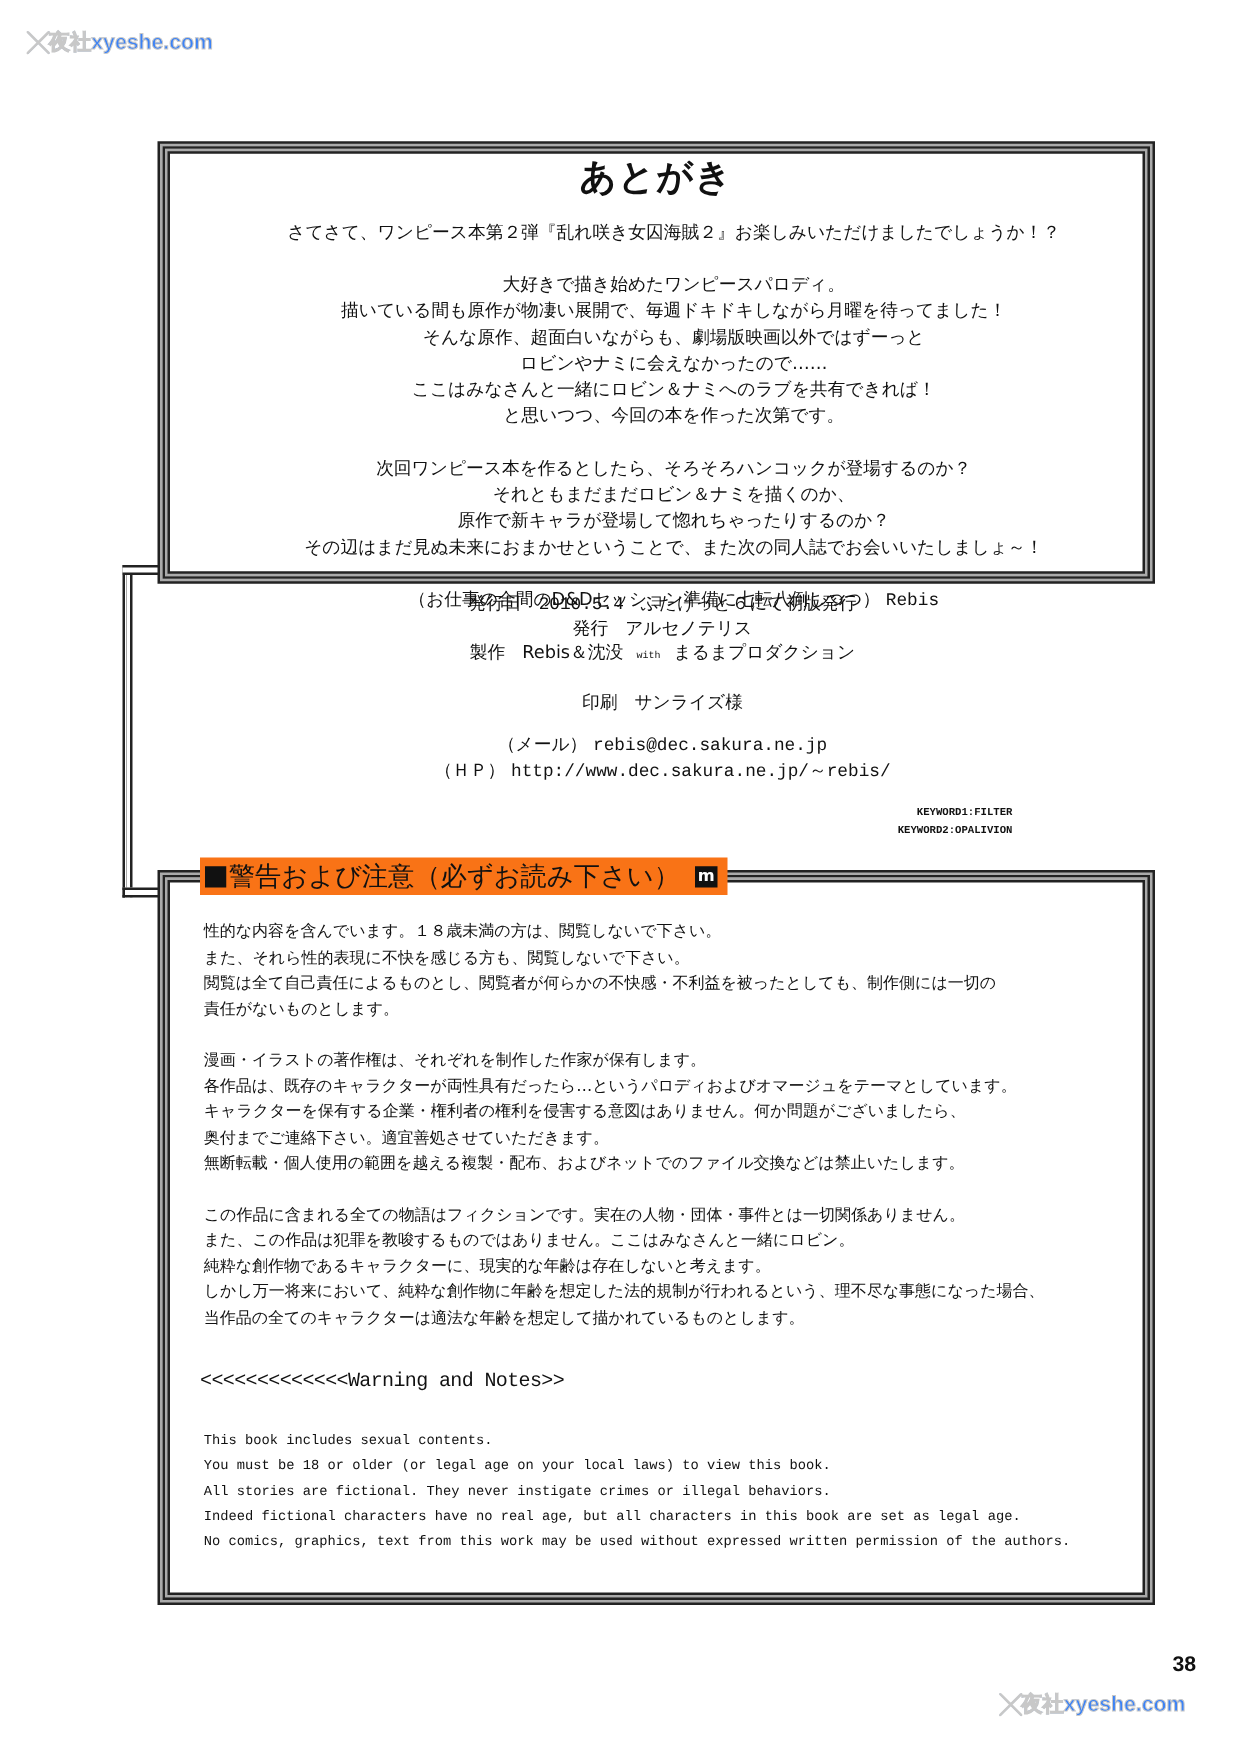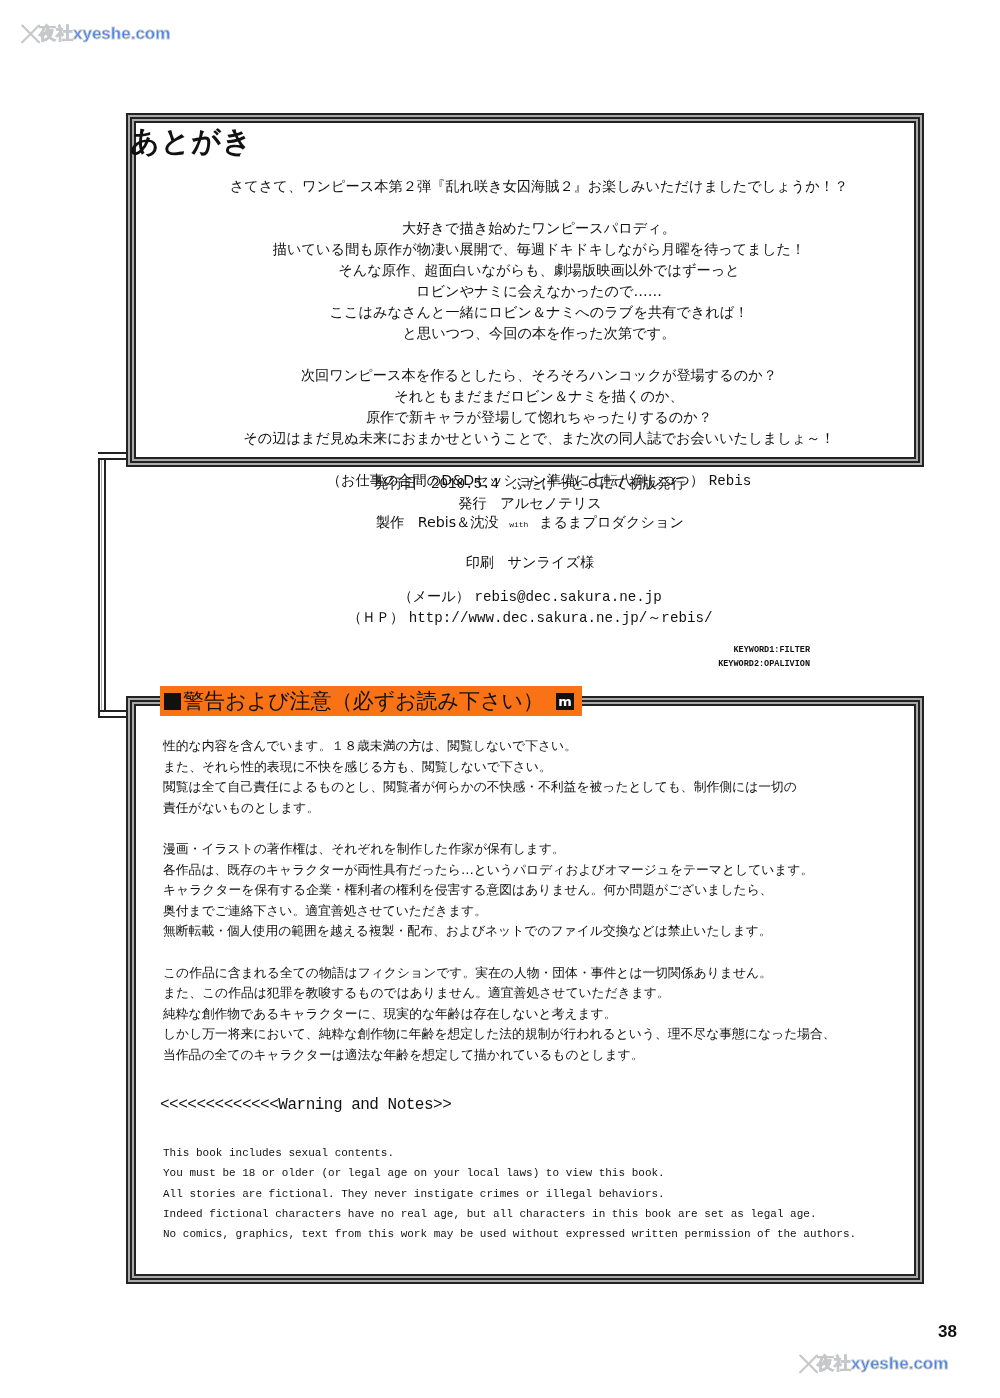--- a/index.html
+++ b/index.html
@@ -21,21 +21,21 @@
   
   .conn { position: absolute; background: #fff; box-sizing: border-box; }
   .conn-v { left: 98px; top: 452px; width: 8px; height: 266px;
             border-left: 2px solid #222; border-right: 2px solid #222; border-top: 2px solid #222;
             background: linear-gradient(to right, #fff 0, #fff 1px, #aaa 1px, #aaa 2px, #fff 2px); }
   .conn-h1 { left: 98px; top: 452px; width: 36px; height: 8px;
              border-top: 2px solid #222; border-bottom: 2px solid #222; }
   .conn-h2 { left: 98px; top: 710px; width: 36px; height: 8px;
              border-top: 2px solid #222; border-bottom: 2px solid #222; border-left: 2px solid #222; }
 
-  .afterword-title { position: absolute; top: 122px; left: 130px; width: 790px; text-align: left;
+  .afterword-title { position: absolute; top: 122px; left: 130px; width: 790px; text-align: center;
                      font-size: 29px; font-weight: bold; letter-spacing: 1px; }
   .afterword-body { position: absolute; top: 176px; left: 130px; width: 818px; text-align: center;
                     font-size: 14.2px; line-height: 21px; }
   .afterword-body p { margin: 0; }
   .afterword-body .gap { height: 21px; }
   .mono { font-family: "Liberation Mono", monospace; }
 
   .colophon { position: absolute; top: 474px; left: 250px; width: 560px; text-align: center;
               font-size: 14.2px; line-height: 19px; }
   .colophon p { margin: 0; }
@@ -150,21 +150,21 @@
   <p>閲覧は全て自己責任によるものとし、閲覧者が何らかの不快感・不利益を被ったとしても、制作側には一切の</p>
   <p>責任がないものとします。</p>
   <div class="gap"></div>
   <p>漫画・イラストの著作権は、それぞれを制作した作家が保有します。</p>
   <p>各作品は、既存のキャラクターが両性具有だったら…というパロディおよびオマージュをテーマとしています。</p>
   <p>キャラクターを保有する企業・権利者の権利を侵害する意図はありません。何か問題がございましたら、</p>
   <p>奥付までご連絡下さい。適宜善処させていただきます。</p>
   <p>無断転載・個人使用の範囲を越える複製・配布、およびネットでのファイル交換などは禁止いたします。</p>
   <div class="gap"></div>
   <p>この作品に含まれる全ての物語はフィクションです。実在の人物・団体・事件とは一切関係ありません。</p>
-  <p>また、この作品は犯罪を教唆するものではありません。適宜善処させていただきます。</p>
+  <p>また、この作品は犯罪を教唆するものではありません。ここはみなさんと一緒にロビン。</p>
   <p>純粋な創作物であるキャラクターに、現実的な年齢は存在しないと考えます。</p>
   <p>しかし万一将来において、純粋な創作物に年齢を想定した法的規制が行われるという、理不尽な事態になった場合、</p>
   <p>当作品の全てのキャラクターは適法な年齢を想定して描かれているものとします。</p>
 </div>
 
 <div class="en-title">&lt;&lt;&lt;&lt;&lt;&lt;&lt;&lt;&lt;&lt;&lt;&lt;&lt;Warning and Notes&gt;&gt;</div>
 <div class="en-body">
   <p>This book includes sexual contents.</p>
   <p>You must be 18 or older (or legal age on your local laws) to view this book.</p>
   <p>All stories are fictional. They never instigate crimes or illegal behaviors.</p>

